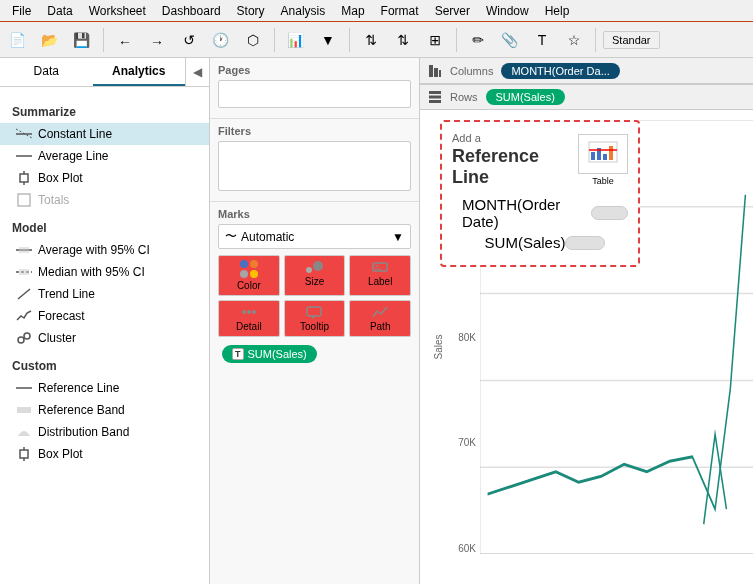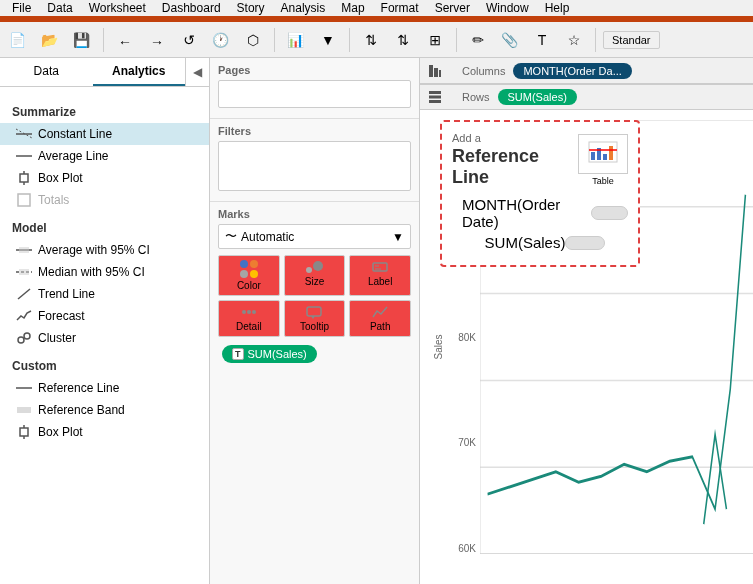--- a/index.html
+++ b/index.html
@@ -1,19 +1,19 @@
 <!DOCTYPE html>
 <html><head>
   <meta charset="utf-8">
   <style>
     * { box-sizing: border-box; margin: 0; padding: 0; }
     body { font-family: 'Segoe UI', Tahoma, Geneva, Verdana, sans-serif; font-size: 12px; background: #f0f0f0; overflow: hidden; }
     
     
-    .menubar { display: flex; align-items: center; background: #f0f0f0; border-bottom: 6px solid #c2410c; height: 22px; padding: 6px 4px; }
+    .menubar { display: flex; align-items: center; background: #f0f0f0; border-bottom: 1px solid #c2410c; height: 22px; padding: 6px 4px; }
     .menubar-item { padding: 2px 8px; cursor: pointer; font-size: 12px; }
     
     
     .toolbar { display: flex; align-items: center; background: #f0f0f0; border-bottom: 1px solid #ccc; height: 36px; padding: 0 4px; gap: 4px; }
     .toolbar-btn { width: 28px; height: 28px; display: flex; align-items: center; justify-content: center; cursor: pointer; border: 1px solid transparent; border-radius: 2px; font-size: 14px; }
     .toolbar-separator { width: 1px; height: 24px; background: #ccc; margin: 0 3px; }
     .toolbar-badge { background: #f0f0f0; border: 1px solid #ccc; padding: 2px 8px; font-size: 11px; border-radius: 2px; }
     
     
     .main-container { display: flex; height: calc(584px - 22px - 36px); }
@@ -50,21 +50,21 @@
     
     .sum-pill { background: #00a86b; color: white; padding: 3px 10px; border-radius: 10px; font-size: 11px; display: inline-flex; align-items: center; gap: 4px; cursor: pointer; }
     .sum-pill-container { display: flex; padding: 2px 4px; }
     .t-badge { background: #fff; color: #333; border: 1px solid #aaa; border-radius: 2px; font-size: 9px; font-weight: bold; padding: 0 2px; }
     
     
     .chart-area { flex: 1; background: #fff; position: relative; overflow: hidden; }
     
     
     .shelf-bar { background: #f0f0f0; border-bottom: 1px solid #ccc; padding: 3px 8px; display: flex; align-items: center; gap: 8px; font-size: 12px; min-height: 26px; }
-    .shelf-label { color: #666; display: flex; align-items: center; gap: 20px; font-size: 11px; }
+    .shelf-label { color: #666; display: flex; align-items: center; gap: 8px; font-size: 11px; }
     .shelf-pill { background: #00a86b; color: white; padding: 2px 10px; border-radius: 10px; font-size: 11px; cursor: pointer; }
     .shelf-pill.column { background: #0c4a6e; }
     
     
     .reference-line-dialog { position: absolute; top: 10px; left: 20px; width: 200px; border: 2px dashed #e04040; background: white; border-radius: 4px; padding: 10px; z-index: 10; }
     .dialog-title { font-size: 11px; color: #666; margin-bottom: 2px; }
     .dialog-heading { font-size: 18px; font-weight: bold; color: #333; margin-bottom: 8px; }
     .dialog-icon-box { width: 50px; height: 40px; border: 1px solid #ccc; background: white; display: flex; align-items: center; justify-content: center; flex-direction: column; gap: 2px; }
     .dialog-icon-label { font-size: 9px; text-align: center; margin-top: 2px; }
     .dialog-row { display: flex; align-items: center; justify-content: center; margin-bottom: 4px; font-size: 15px; margin-left: 10px; }
@@ -229,20 +229,28 @@
 
       <div class="sidebar-item">
         <div class="icon">
           <svg width="16" height="16" viewBox="0 0 16 16">
               <rect x="1" y="5" width="14" height="6" fill="#ccc" opacity="0.7"></rect>
             </svg>
         </div>
         <span>Reference Band</span>
       </div>
 
+      <div class="sidebar-item">
+        <div class="icon">
+          <svg width="16" height="16" viewBox="0 0 16 16">
+              <path d="M2,12 Q8,2 14,12" fill="#ccc" opacity="0.7"></path>
+            </svg>
+        </div>
+        <span>Distribution Band</span>
+      </div>
 
       <div class="sidebar-item">
         <div class="icon">
           <svg width="16" height="16" viewBox="0 0 16 16">
               <rect x="4" y="4" width="8" height="8" fill="none" stroke="#555" stroke-width="1.5"></rect>
               <line x1="8" y1="4" x2="8" y2="1" stroke="#555" stroke-width="1.5"></line>
               <line x1="8" y1="12" x2="8" y2="15" stroke="#555" stroke-width="1.5"></line>
             </svg>
         </div>
         <span>Box Plot</span>

